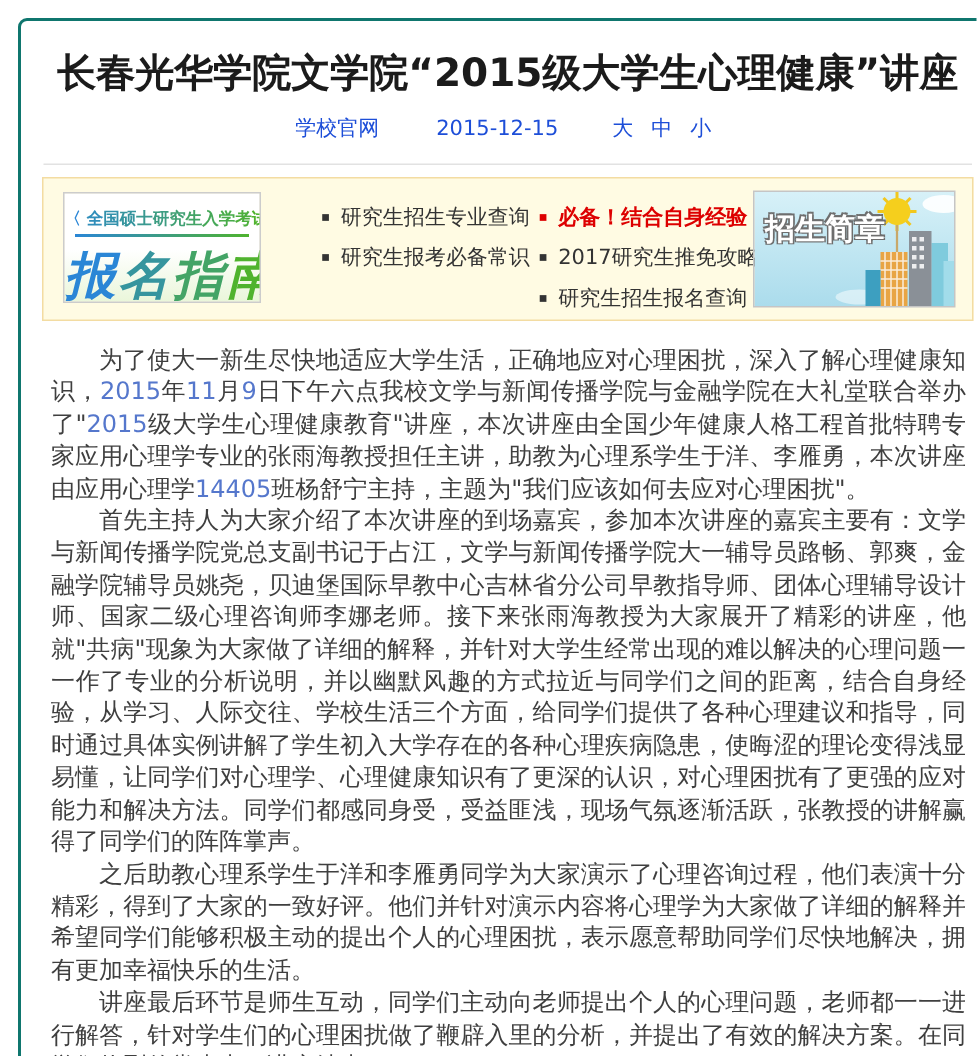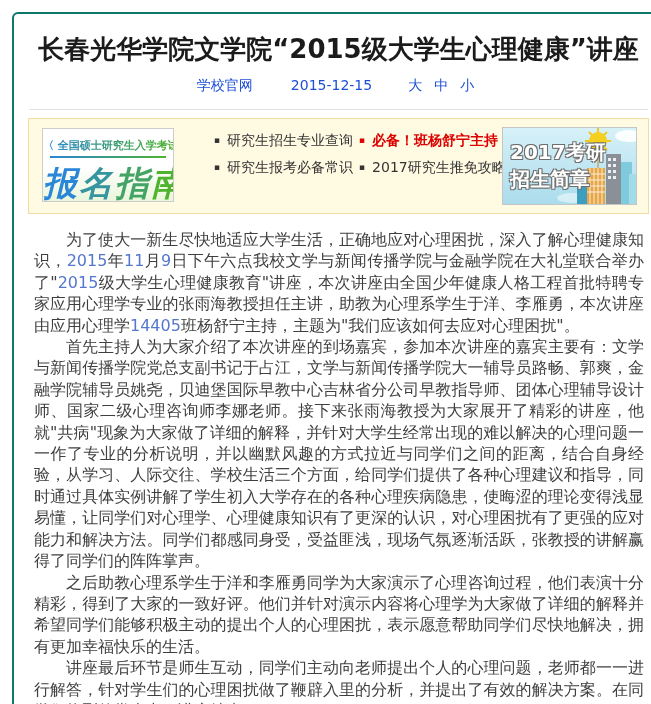--- a/index.html
+++ b/index.html
@@ -23,21 +23,21 @@
   .guide{position:absolute;left:13px;top:9px;width:130px;height:72px;
          background:linear-gradient(#ffffff 52%,#eaf6da);border:1px solid #cccccc;
          text-align:center;overflow:hidden;}
   .guide-l1{margin-top:9px;font-size:11px;font-weight:bold;letter-spacing:0;white-space:nowrap;}
   .guide-underline{height:2px;margin:3px 7px 0;background:linear-gradient(90deg,#2a86d6,#4fb32e);}
   .guide-l2{margin-top:3px;font-size:34px;font-weight:bold;font-style:italic;letter-spacing:2px;white-space:nowrap;}
 
   .links-col{position:absolute;top:13px;}
   .links-col.c1{left:185px;}
   .links-col.c2{left:330px;}
-  .link-row{height:27px;line-height:16px;font-size:14px;color:#333;white-space:nowrap;cursor:pointer;}
+  .link-row{height:27px;line-height:27px;font-size:14px;color:#333;white-space:nowrap;cursor:pointer;}
   .link-row .bullet{display:inline-block;margin-right:7px;font-size:9px;vertical-align:2px;color:#333;}
   .link-row.hot, .link-row.hot .bullet{color:var(--highlight-red,#dd0000);font-weight:bold;}
 
   .brochure{position:absolute;right:11px;top:8px;width:133px;height:76px;
             border:1px solid #c5c5c5;background:linear-gradient(#d7f1f8,#abdcec);overflow:hidden;}
   .brochure-art{position:absolute;right:0;top:0;}
   .brochure-text{position:absolute;left:7px;top:11px;font-size:20px;line-height:27px;font-weight:bold;
                  color:#fff;white-space:nowrap;
                  text-shadow:-1px -1px 0 #6e6e6e,1px -1px 0 #6e6e6e,-1px 1px 0 #6e6e6e,1px 1px 0 #6e6e6e;}
 
@@ -65,22 +65,23 @@
       <div class="guide-l1"><span style="color: rgb(42, 134, 214);">〈</span><span style="color: rgb(45, 138, 200);"> </span><span style="color: rgb(48, 142, 186);">全</span><span style="color: rgb(51, 145, 172);">国</span><span style="color: rgb(54, 149, 158);">硕</span><span style="color: rgb(57, 153, 144);">士</span><span style="color: rgb(61, 157, 130);">研</span><span style="color: rgb(64, 160, 116);">究</span><span style="color: rgb(67, 164, 102);">生</span><span style="color: rgb(70, 168, 88);">入</span><span style="color: rgb(73, 172, 74);">学</span><span style="color: rgb(76, 175, 60);">考</span><span style="color: rgb(79, 179, 46);">试</span></div>
       <div class="guide-underline"></div>
       <div class="guide-l2"><span style="color: rgb(42, 134, 214);">报</span><span style="color: rgb(54, 149, 158);">名</span><span style="color: rgb(67, 164, 102);">指</span><span style="color: rgb(79, 179, 46);">南</span></div>
     </div>
 
     <div class="links-col c1">
         <div class="link-row"><span class="bullet">▪</span><span>研究生招生专业查询</span></div>
         <div class="link-row"><span class="bullet">▪</span><span>研究生报考必备常识</span></div>
       </div>
     <div class="links-col c2">
-        <div class="link-row hot"><span class="bullet">▪</span><span>必备！班杨舒宁主持</span></div>
+        <div class="link-row hot"><span class="bullet">▪</span><span>必备！结合自身经验</span></div>
         <div class="link-row"><span class="bullet">▪</span><span>2017研究生推免攻略</span></div>
+        <div class="link-row"><span class="bullet">▪</span><span>研究生招生报名查询</span></div>
       </div>
 
     <div class="brochure">
       <svg class="brochure-art" width="133" height="76" viewBox="0 0 133 76">
         <ellipse cx="126" cy="8" rx="14" ry="6" fill="#ffffff" opacity="0.9"></ellipse>
         <ellipse cx="70" cy="70" rx="16" ry="5" fill="#ffffff" opacity="0.5"></ellipse>
         <g>
           <line x1="95" y1="0" x2="95" y2="26" stroke="#f2c71d" stroke-width="2"></line>
           <line x1="82" y1="13" x2="108" y2="13" stroke="#f2c71d" stroke-width="2"></line>
           <line x1="86" y1="4" x2="104" y2="22" stroke="#f2c71d" stroke-width="2"></line>
@@ -108,21 +109,20 @@
           <line x1="95" y1="40" x2="95" y2="76"></line>
             <line x1="99" y1="40" x2="99" y2="76"></line>
           <line x1="84" y1="46" x2="102" y2="46"></line>
             <line x1="84" y1="52" x2="102" y2="52"></line>
           <line x1="84" y1="58" x2="102" y2="58"></line>
             <line x1="84" y1="64" x2="102" y2="64"></line>
         </g>
         <rect x="74" y="52" width="10" height="24" fill="#3d9fc0"></rect>
       </svg>
       <div class="brochure-text">
-        <div>2017考研</div>
         <div>招生简章</div>
       </div>
     </div>
 
   </div>
 
   <div class="article">
       <p><span>为了使大一新生尽快地适应大学生活，正确地应对心理困扰，深入了解心理健康知识，</span><span class="num">2015</span><span>年</span><span class="num">11</span><span>月</span><span class="num">9</span><span>日下午六点我校文学与新闻传播学院与金融学院在大礼堂联合举办了"</span><span class="num">2015</span><span>级大学生心理健康教育"讲座，本次讲座由全国少年健康人格工程首批特聘专家应用心理学专业的张雨海教授担任主讲，助教为心理系学生于洋、李雁勇，本次讲座由应用心理学</span><span class="num">14405</span><span>班杨舒宁主持，主题为"我们应该如何去应对心理困扰"。</span></p>
       <p><span>首先主持人为大家介绍了本次讲座的到场嘉宾，参加本次讲座的嘉宾主要有：文学与新闻传播学院党总支副书记于占江，文学与新闻传播学院大一辅导员路畅、郭爽，金融学院辅导员姚尧，贝迪堡国际早教中心吉林省分公司早教指导师、团体心理辅导设计师、国家二级心理咨询师李娜老师。接下来张雨海教授为大家展开了精彩的讲座，他就"共病"现象为大家做了详细的解释，并针对大学生经常出现的难以解决的心理问题一一作了专业的分析说明，并以幽默风趣的方式拉近与同学们之间的距离，结合自身经验，从学习、人际交往、学校生活三个方面，给同学们提供了各种心理建议和指导，同时通过具体实例讲解了学生初入大学存在的各种心理疾病隐患，使晦涩的理论变得浅显易懂，让同学们对心理学、心理健康知识有了更深的认识，对心理困扰有了更强的应对能力和解决方法。同学们都感同身受，受益匪浅，现场气氛逐渐活跃，张教授的讲解赢得了同学们的阵阵掌声。</span></p>
       <p><span>之后助教心理系学生于洋和李雁勇同学为大家演示了心理咨询过程，他们表演十分精彩，得到了大家的一致好评。他们并针对演示内容将心理学为大家做了详细的解释并希望同学们能够积极主动的提出个人的心理困扰，表示愿意帮助同学们尽快地解决，拥有更加幸福快乐的生活。</span></p>

